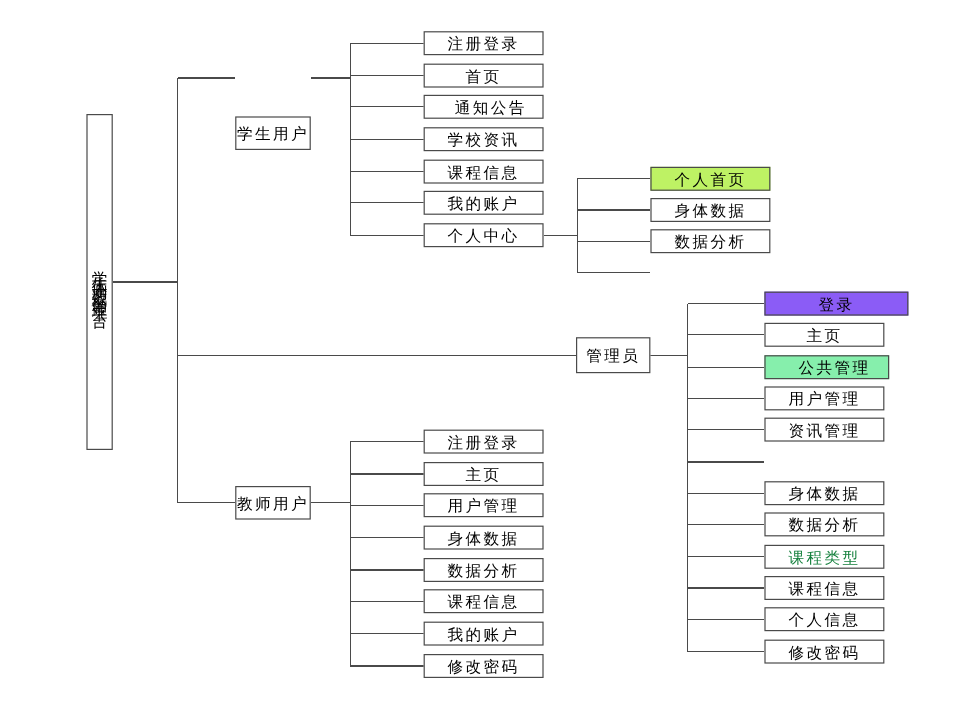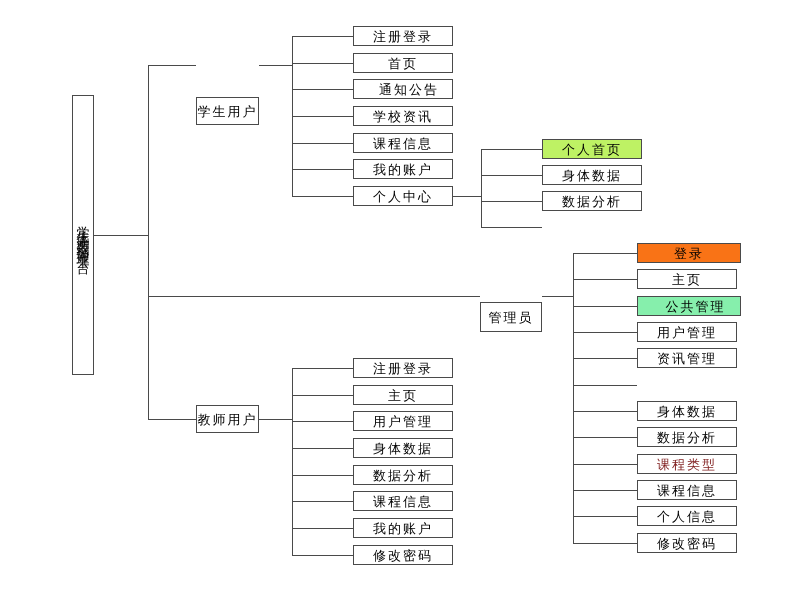--- a/index.html
+++ b/index.html
@@ -99,29 +99,29 @@
     <div class="node" style="left: 353px; top: 26px; width: 100px; height: 20px; border-color: rgb(74, 74, 74); background: rgb(255, 255, 255); color: rgb(0, 0, 0);">注册登录</div>
     <div class="node" style="left: 353px; top: 53px; width: 100px; height: 20px; border-color: rgb(74, 74, 74); background: rgb(255, 255, 255); color: rgb(0, 0, 0);">首页</div>
     <div class="node" style="left: 353px; top: 79px; width: 100px; height: 20px; border-color: rgb(74, 74, 74); background: rgb(255, 255, 255); color: rgb(0, 0, 0); padding-left: 12px;">通知公告</div>
     <div class="node" style="left: 353px; top: 106px; width: 100px; height: 20px; border-color: rgb(74, 74, 74); background: rgb(255, 255, 255); color: rgb(0, 0, 0);">学校资讯</div>
     <div class="node" style="left: 353px; top: 133px; width: 100px; height: 20px; border-color: rgb(74, 74, 74); background: rgb(255, 255, 255); color: rgb(0, 0, 0);">课程信息</div>
     <div class="node" style="left: 353px; top: 159px; width: 100px; height: 20px; border-color: rgb(74, 74, 74); background: rgb(255, 255, 255); color: rgb(0, 0, 0);">我的账户</div>
     <div class="node" style="left: 353px; top: 186px; width: 100px; height: 20px; border-color: rgb(74, 74, 74); background: rgb(255, 255, 255); color: rgb(0, 0, 0);">个人中心</div>
     <div class="node" style="left: 542px; top: 139px; width: 100px; height: 20px; border-color: rgb(74, 74, 74); background: #bef264; color: rgb(0, 0, 0);">个人首页</div>
     <div class="node" style="left: 542px; top: 165px; width: 100px; height: 20px; border-color: rgb(74, 74, 74); background: rgb(255, 255, 255); color: rgb(0, 0, 0);">身体数据</div>
     <div class="node" style="left: 542px; top: 191px; width: 100px; height: 20px; border-color: rgb(74, 74, 74); background: rgb(255, 255, 255); color: rgb(0, 0, 0);">数据分析</div>
-    <div class="node" style="left: 480px; top: 281px; width: 62px; height: 30px; border-color: rgb(74, 74, 74); background: rgb(255, 255, 255); color: rgb(0, 0, 0); margin-top: 21px;">管理员</div>
-    <div class="node" style="left: 637px; top: 243px; width: 104px; height: 20px; border-color: rgb(74, 74, 74); background: #f97316; color: rgb(0, 0, 0);">登录</div>
+    <div class="node" style="left: 480px; top: 281px; width: 62px; height: 30px; border-color: rgb(74, 74, 74); background: rgb(255, 255, 255); color: rgb(0, 0, 0);">管理员</div>
+    <div class="node" style="left: 637px; top: 243px; width: 120px; height: 20px; border-color: rgb(74, 74, 74); background: #8b5cf6; color: rgb(0, 0, 0);">登录</div>
     <div class="node" style="left: 637px; top: 269px; width: 100px; height: 20px; border-color: rgb(74, 74, 74); background: rgb(255, 255, 255); color: rgb(0, 0, 0);">主页</div>
     <div class="node" style="left: 637px; top: 296px; width: 104px; height: 20px; border-color: rgb(74, 74, 74); background: #86efac; color: rgb(0, 0, 0); padding-left: 13px;">公共管理</div>
     <div class="node" style="left: 637px; top: 322px; width: 100px; height: 20px; border-color: rgb(74, 74, 74); background: rgb(255, 255, 255); color: rgb(0, 0, 0);">用户管理</div>
     <div class="node" style="left: 637px; top: 348px; width: 100px; height: 20px; border-color: rgb(74, 74, 74); background: rgb(255, 255, 255); color: rgb(0, 0, 0);">资讯管理</div>
     <div class="node" style="left: 637px; top: 401px; width: 100px; height: 20px; border-color: rgb(74, 74, 74); background: rgb(255, 255, 255); color: rgb(0, 0, 0);">身体数据</div>
     <div class="node" style="left: 637px; top: 427px; width: 100px; height: 20px; border-color: rgb(74, 74, 74); background: rgb(255, 255, 255); color: rgb(0, 0, 0);">数据分析</div>
-    <div class="node" style="left: 637px; top: 454px; width: 100px; height: 20px; border-color: rgb(74, 74, 74); background: rgb(255, 255, 255); color: #7f1d1d;">课程类型</div>
+    <div class="node" style="left: 637px; top: 454px; width: 100px; height: 20px; border-color: rgb(74, 74, 74); background: rgb(255, 255, 255); color: #15803d;">课程类型</div>
     <div class="node" style="left: 637px; top: 480px; width: 100px; height: 20px; border-color: rgb(74, 74, 74); background: rgb(255, 255, 255); color: rgb(0, 0, 0);">课程信息</div>
     <div class="node" style="left: 637px; top: 506px; width: 100px; height: 20px; border-color: rgb(74, 74, 74); background: rgb(255, 255, 255); color: rgb(0, 0, 0);">个人信息</div>
     <div class="node" style="left: 637px; top: 533px; width: 100px; height: 20px; border-color: rgb(74, 74, 74); background: rgb(255, 255, 255); color: rgb(0, 0, 0);">修改密码</div>
     <div class="node" style="left: 196px; top: 405px; width: 63px; height: 28px; border-color: rgb(74, 74, 74); background: rgb(255, 255, 255); color: rgb(0, 0, 0);">教师用户</div>
     <div class="node" style="left: 353px; top: 358px; width: 100px; height: 20px; border-color: rgb(74, 74, 74); background: rgb(255, 255, 255); color: rgb(0, 0, 0);">注册登录</div>
     <div class="node" style="left: 353px; top: 385px; width: 100px; height: 20px; border-color: rgb(74, 74, 74); background: rgb(255, 255, 255); color: rgb(0, 0, 0);">主页</div>
     <div class="node" style="left: 353px; top: 411px; width: 100px; height: 20px; border-color: rgb(74, 74, 74); background: rgb(255, 255, 255); color: rgb(0, 0, 0);">用户管理</div>
     <div class="node" style="left: 353px; top: 438px; width: 100px; height: 20px; border-color: rgb(74, 74, 74); background: rgb(255, 255, 255); color: rgb(0, 0, 0);">身体数据</div>
     <div class="node" style="left: 353px; top: 465px; width: 100px; height: 20px; border-color: rgb(74, 74, 74); background: rgb(255, 255, 255); color: rgb(0, 0, 0);">数据分析</div>
     <div class="node" style="left: 353px; top: 491px; width: 100px; height: 20px; border-color: rgb(74, 74, 74); background: rgb(255, 255, 255); color: rgb(0, 0, 0);">课程信息</div>

